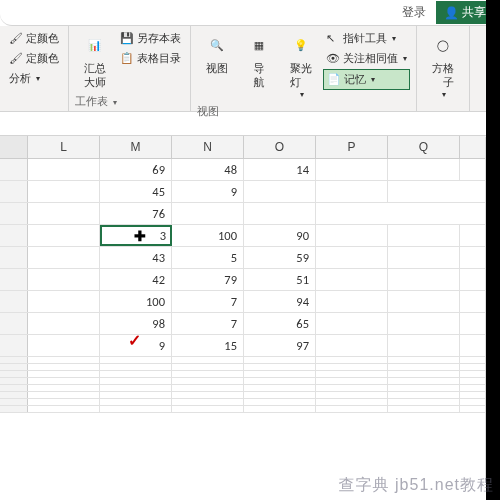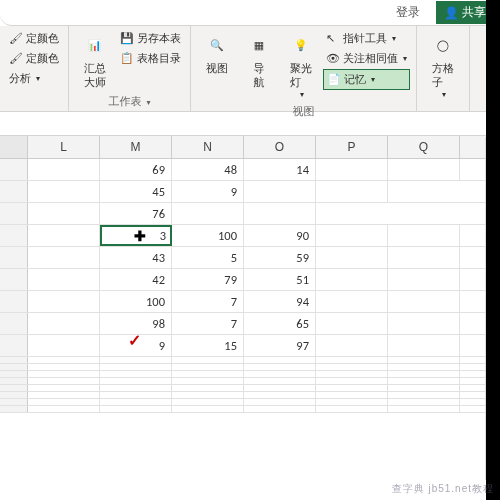--- a/index.html
+++ b/index.html
@@ -1,23 +1,23 @@
 <!DOCTYPE html>
 <html><head>
 <meta charset="utf-8">
 <style>
 * { box-sizing: border-box; margin: 0; padding: 0; }
 body { font-family: "Microsoft YaHei", sans-serif; font-size: 12px; background: #fff; width: 500px; height: 500px; overflow: hidden; position: relative; }
-.titlebar { background: #fff; height: 26px; display: flex; justify-content: flex-end; align-items: center; padding-right: 6px; gap: 8px; border-bottom: 1px solid #d4d4d4; border-radius: 12px; }
+.titlebar { background: #fff; height: 26px; display: flex; justify-content: flex-end; align-items: center; padding-right: 6px; gap: 2px; border-bottom: 1px solid #d4d4d4; border-radius: 12px; }
 .login { color: #555; font-size: 12px; margin-right: 8px; }
 .share-btn { background: #217346; color: #fff; padding: 3px 8px; font-size: 12px; display: flex; align-items: center; gap: 3px; }
 .ribbon { background: #f3f2f1; display: flex; border-bottom: 1px solid #d4d4d4; height: 86px; }
 .group { border-right: 1px solid #d4d4d4; padding: 3px 6px; display: flex; flex-direction: column; justify-content: space-between; }
 .group-items { display: flex; gap: 2px; align-items: flex-start; }
-.group-label { font-size: 11px; color: #666; text-align: center; padding: 2px 0; }
+.group-label { font-size: 11px; color: #666; text-align: left; padding: 2px 0; }
 .lgbtn { display: flex; flex-direction: column; align-items: center; padding: 2px 6px; font-size: 11px; color: #333; cursor: pointer; line-height: 1.3; }
 .lgbtn .ico { width: 28px; height: 28px; margin-bottom: 2px; display: flex; align-items: center; justify-content: center; }
 .stack { display: flex; flex-direction: column; gap: 1px; }
 .hbtn { display: flex; align-items: center; gap: 3px; font-size: 11px; color: #333; padding: 2px 3px; cursor: pointer; white-space: nowrap; }
 .hbtn .ico { width: 14px; height: 14px; }
 .hbtn.active { background: #c8e6c9; border: 1px solid #217346; }
 .dd { font-size: 8px; margin-left: 2px; }
 .formula-bar { height: 24px; border-bottom: 1px solid #d4d4d4; background: #fff; }
 .sheet { position: relative; }
 .colhead { display: flex; background: #f3f3f3; border-bottom: 1px solid #ccc; }
@@ -25,21 +25,21 @@
 .ch:first-child { width: 28px; background: #e8e8e8; }
 .rows { }
 .row { display: flex; border-bottom: 1px solid #e1e1e1; }
 .rh { width: 28px; background: #f3f3f3; border-right: 1px solid #ccc; font-size: 11px; color: #444; text-align: center; padding: 3px 0; }
 .cell { width: 72px; border-right: 1px solid #e1e1e1; font-size: 12.5px; color: #333; text-align: right; padding: 3px 6px 3px 2px; font-family: Calibri, sans-serif; position: relative; }
 .cell.sel { border: 2px solid #217346; background: #fff; padding: 1px 4px 1px 0; }
 .cursor-cross { position: absolute; font-size: 14px; color: #000; font-weight: bold; left: 32px; top: 1px; }
 .redmark { position: absolute; color: #c00; font-size: 16px; left: 128px; top: 195px; font-weight: bold; pointer-events: none; }
 .scrollbar-v { position: absolute; right: 0; top: 137px; bottom: 20px; width: 15px; background: #f0f0f0; border-left: 1px solid #ddd; }
 .thumb { position: absolute; top: 45%; width: 13px; left: 1px; height: 40px; background: #c1c1c1; }
-.watermark { position: absolute; right: 6px; bottom: 4px; font-size: 10px; color: rgba(100,100,120,0.55); letter-spacing: 1px; }
+.watermark { position: absolute; right: 6px; bottom: 4px; font-size: 16px; color: rgba(100,100,120,0.55); letter-spacing: 1px; }
 .rightedge { position: absolute; right: 0; top: 0; bottom: 0; width: 14px; background: #000; }
 </style>
 </head>
 <body>
 
 <div class="titlebar">
   <span class="login">登录</span>
   <div class="share-btn">
     <span>👤</span>
     <span>共享</span>
@@ -121,21 +121,21 @@
           </div>
       </div>
     </div>
     <div class="group-label"><span>视图</span></div>
   </div>
 
   <div class="group">
     <div class="group-items">
       <div class="lgbtn">
           <span class="ico">◯</span>
-          <span style="white-space:pre-line;text-align:left">方格
+          <span style="white-space:pre-line;text-align:right">方格
 子</span>
           <span class="dd">▾</span>
         </div>
     </div>
     <div class="group-label"></div>
   </div>
 </div>
 
 <div class="formula-bar"></div>
 

